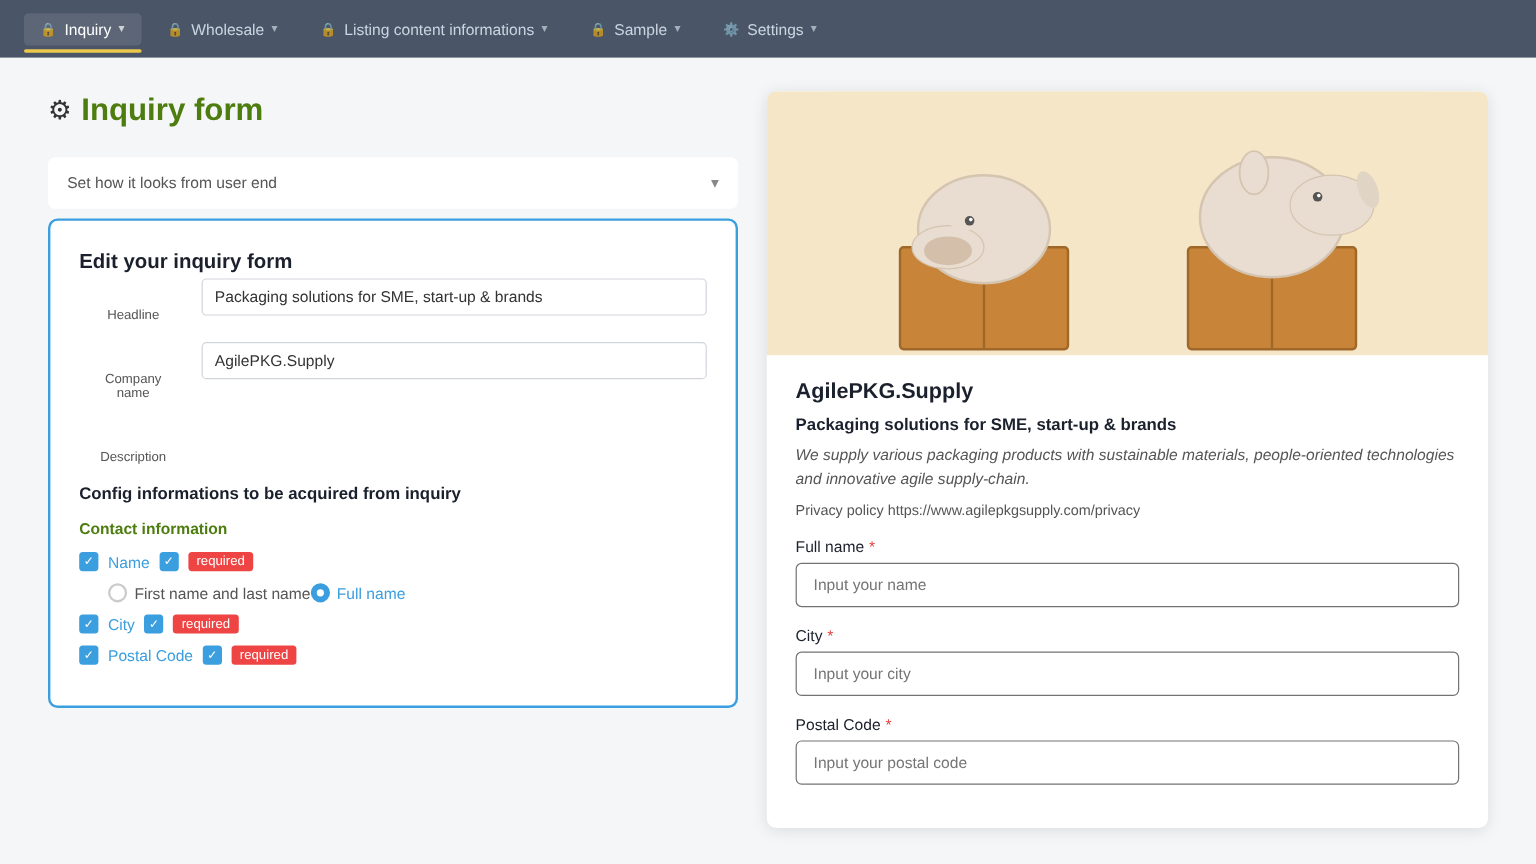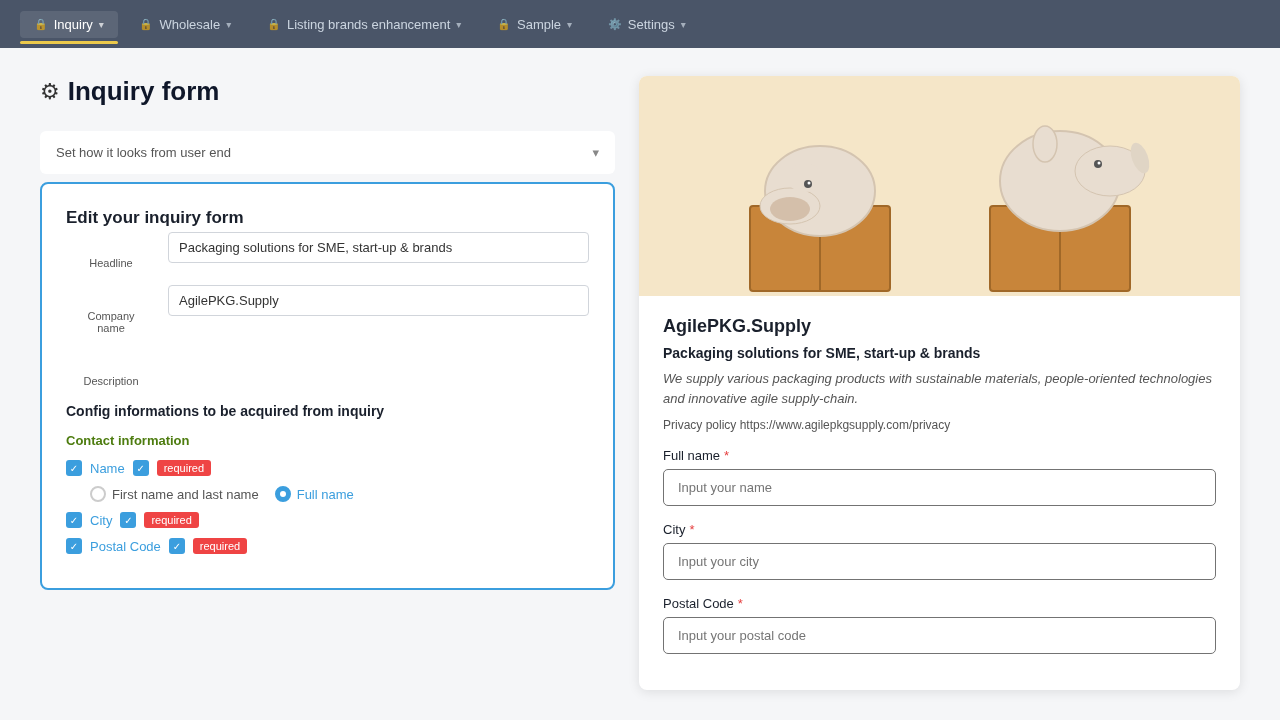--- a/index.html
+++ b/index.html
@@ -52,21 +52,21 @@
     
     .left-panel { flex: 0 0 575px; }
 
     .page-title-row {
       display: flex;
       align-items: center;
       gap: 8px;
       margin-bottom: 24px;
     }
     .gear-icon { font-size: 22px; color: #333; }
-    .page-title { font-size: 26px; font-weight: 600; color: #0f172a; }
+    .page-title { font-size: 26px; font-weight: 600; color: #4d7c0f; }
 
     
     .accordion-header {
       display: flex;
       justify-content: space-between;
       align-items: center;
       background: #fff;
       padding: 14px 16px;
       border-radius: 6px;
       cursor: pointer;
@@ -164,21 +164,20 @@
     .badge-required {
       background: #ef4444;
       color: #fff;
       font-size: 11px;
       padding: 2px 7px;
       border-radius: 3px;
     }
     .radio-group {
       display: flex;
       align-items: center;
-      gap: 16px;
       margin-left: 24px;
       margin-bottom: 10px;
     }
     .radio-option {
       display: flex;
       align-items: center;
       gap: 6px;
       font-size: 13px;
       color: #555;
       cursor: pointer;
@@ -263,21 +262,21 @@
     <span>Inquiry</span>
     <span class="chevron">▾</span>
   </div>
   <div class="nav-item">
     <span class="lock-icon">🔒</span>
     <span>Wholesale</span>
     <span class="chevron">▾</span>
   </div>
   <div class="nav-item">
     <span class="lock-icon">🔒</span>
-    <span>Listing brands enhancement</span>
+    <span>Listing content informations</span>
     <span class="chevron">▾</span>
   </div>
   <div class="nav-item">
     <span class="lock-icon">🔒</span>
     <span>Sample</span>
     <span class="chevron">▾</span>
   </div>
   <div class="nav-item">
     <span class="lock-icon">⚙️</span>
     <span>Settings</span>

